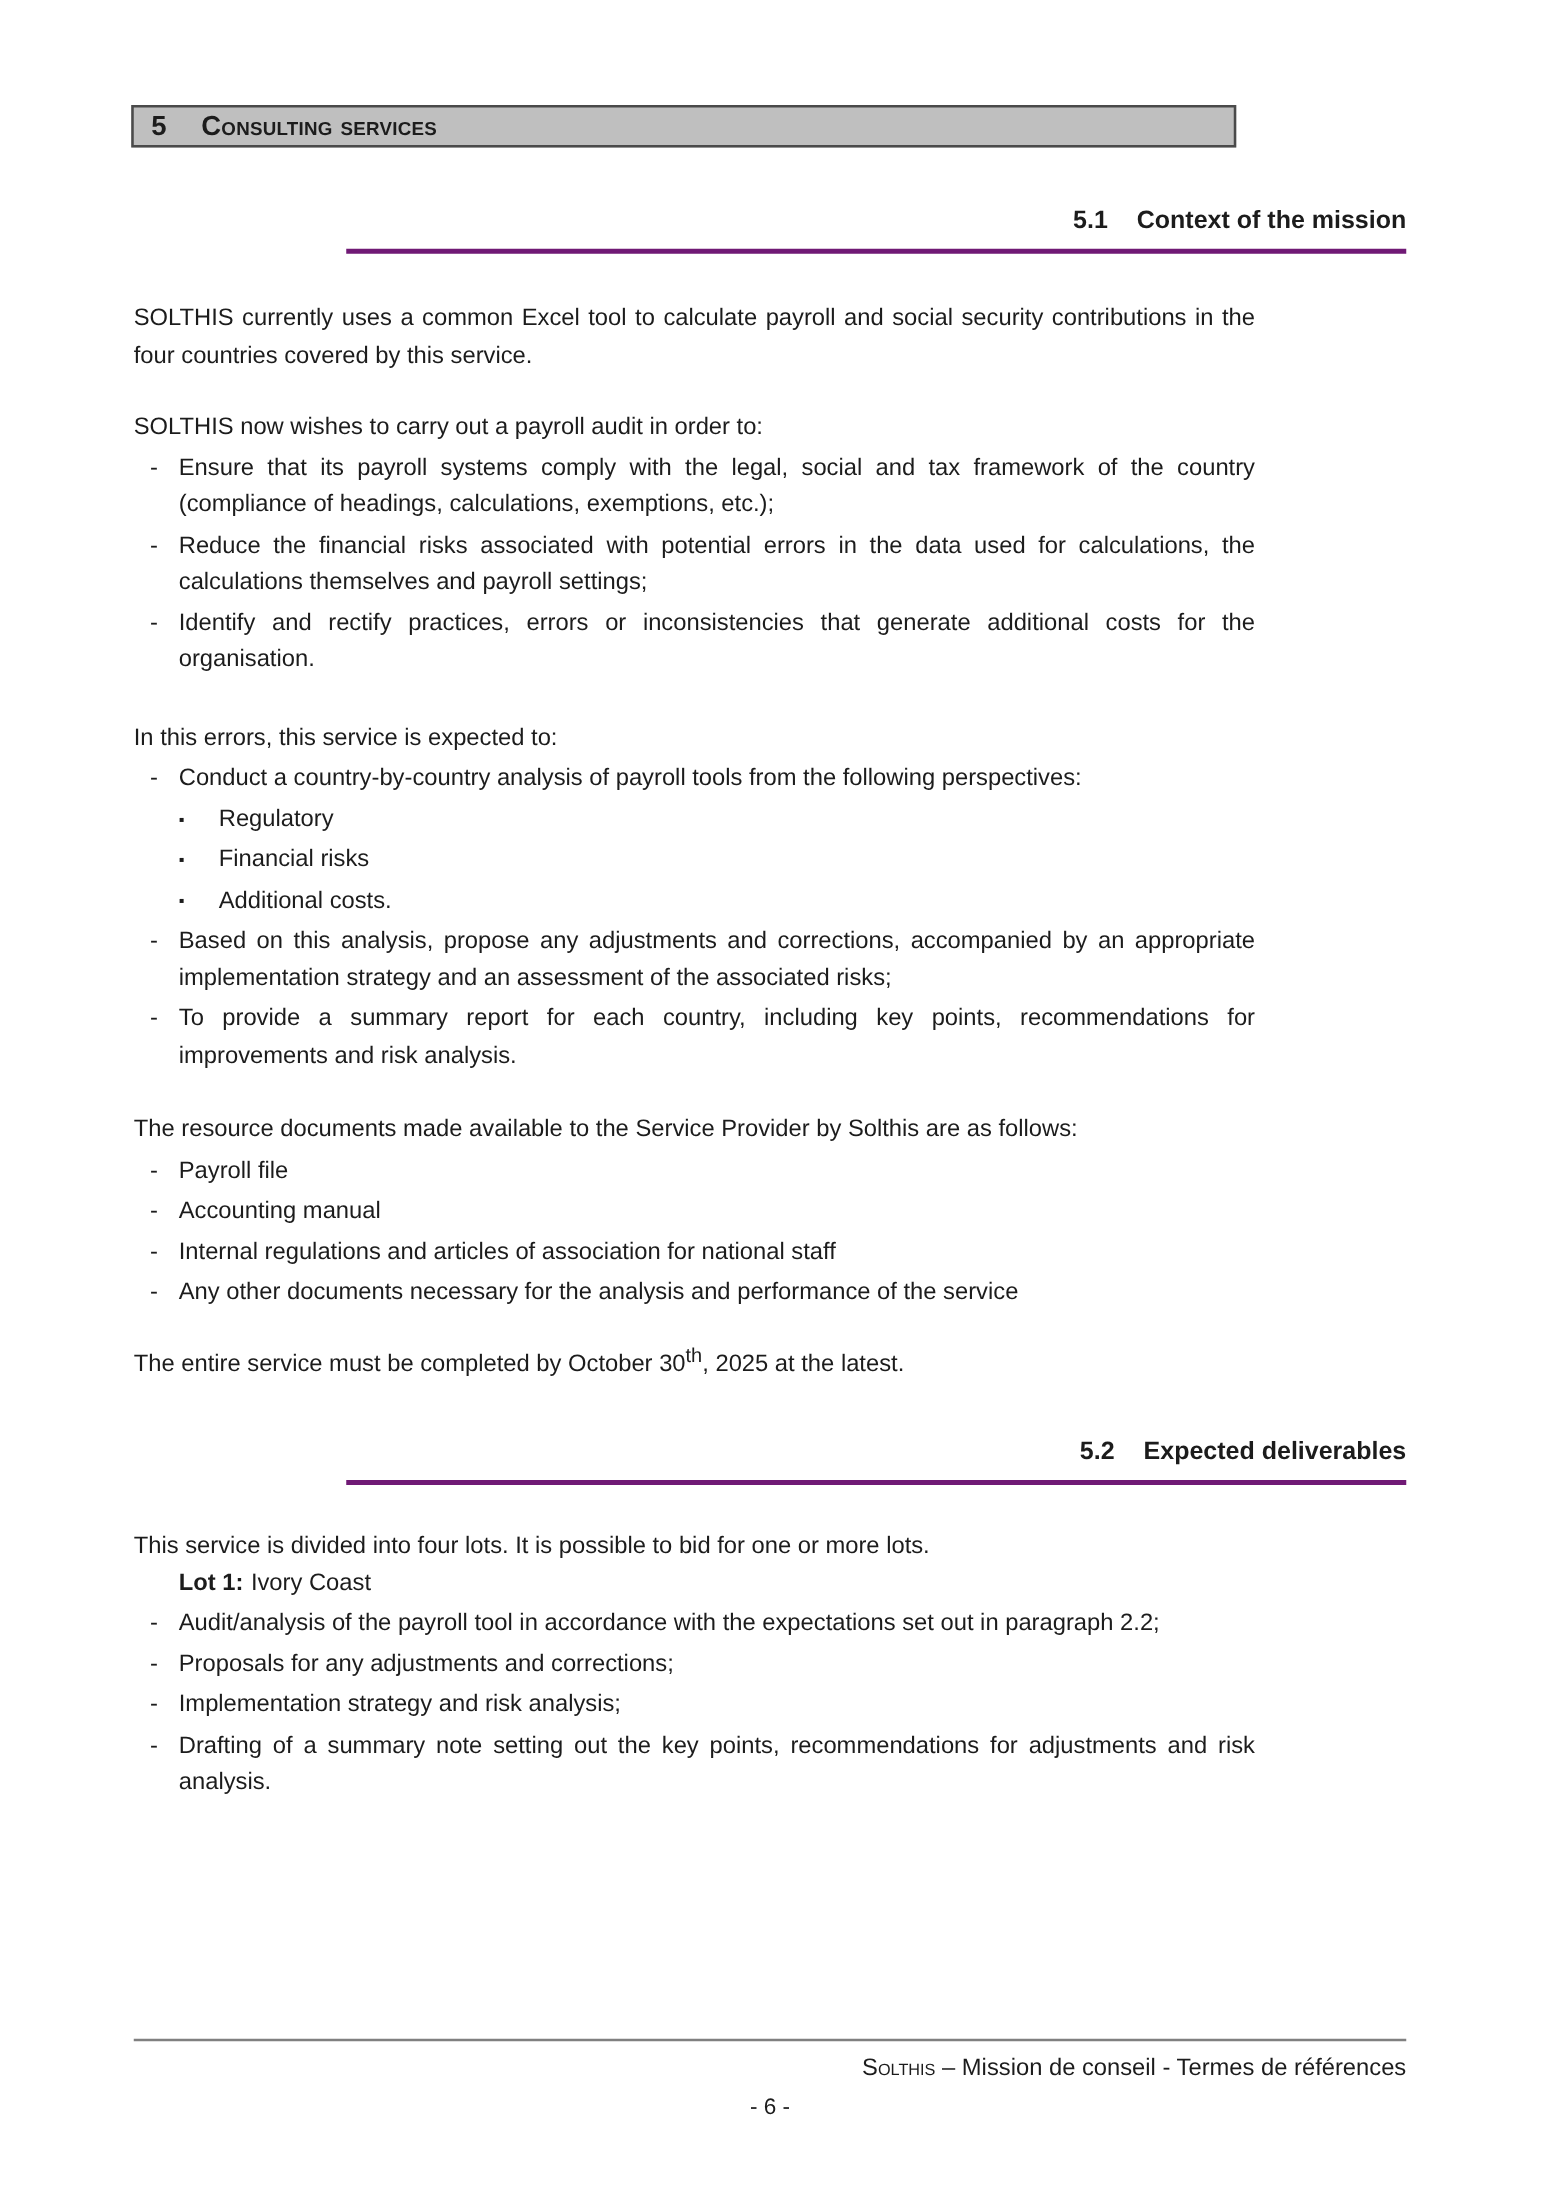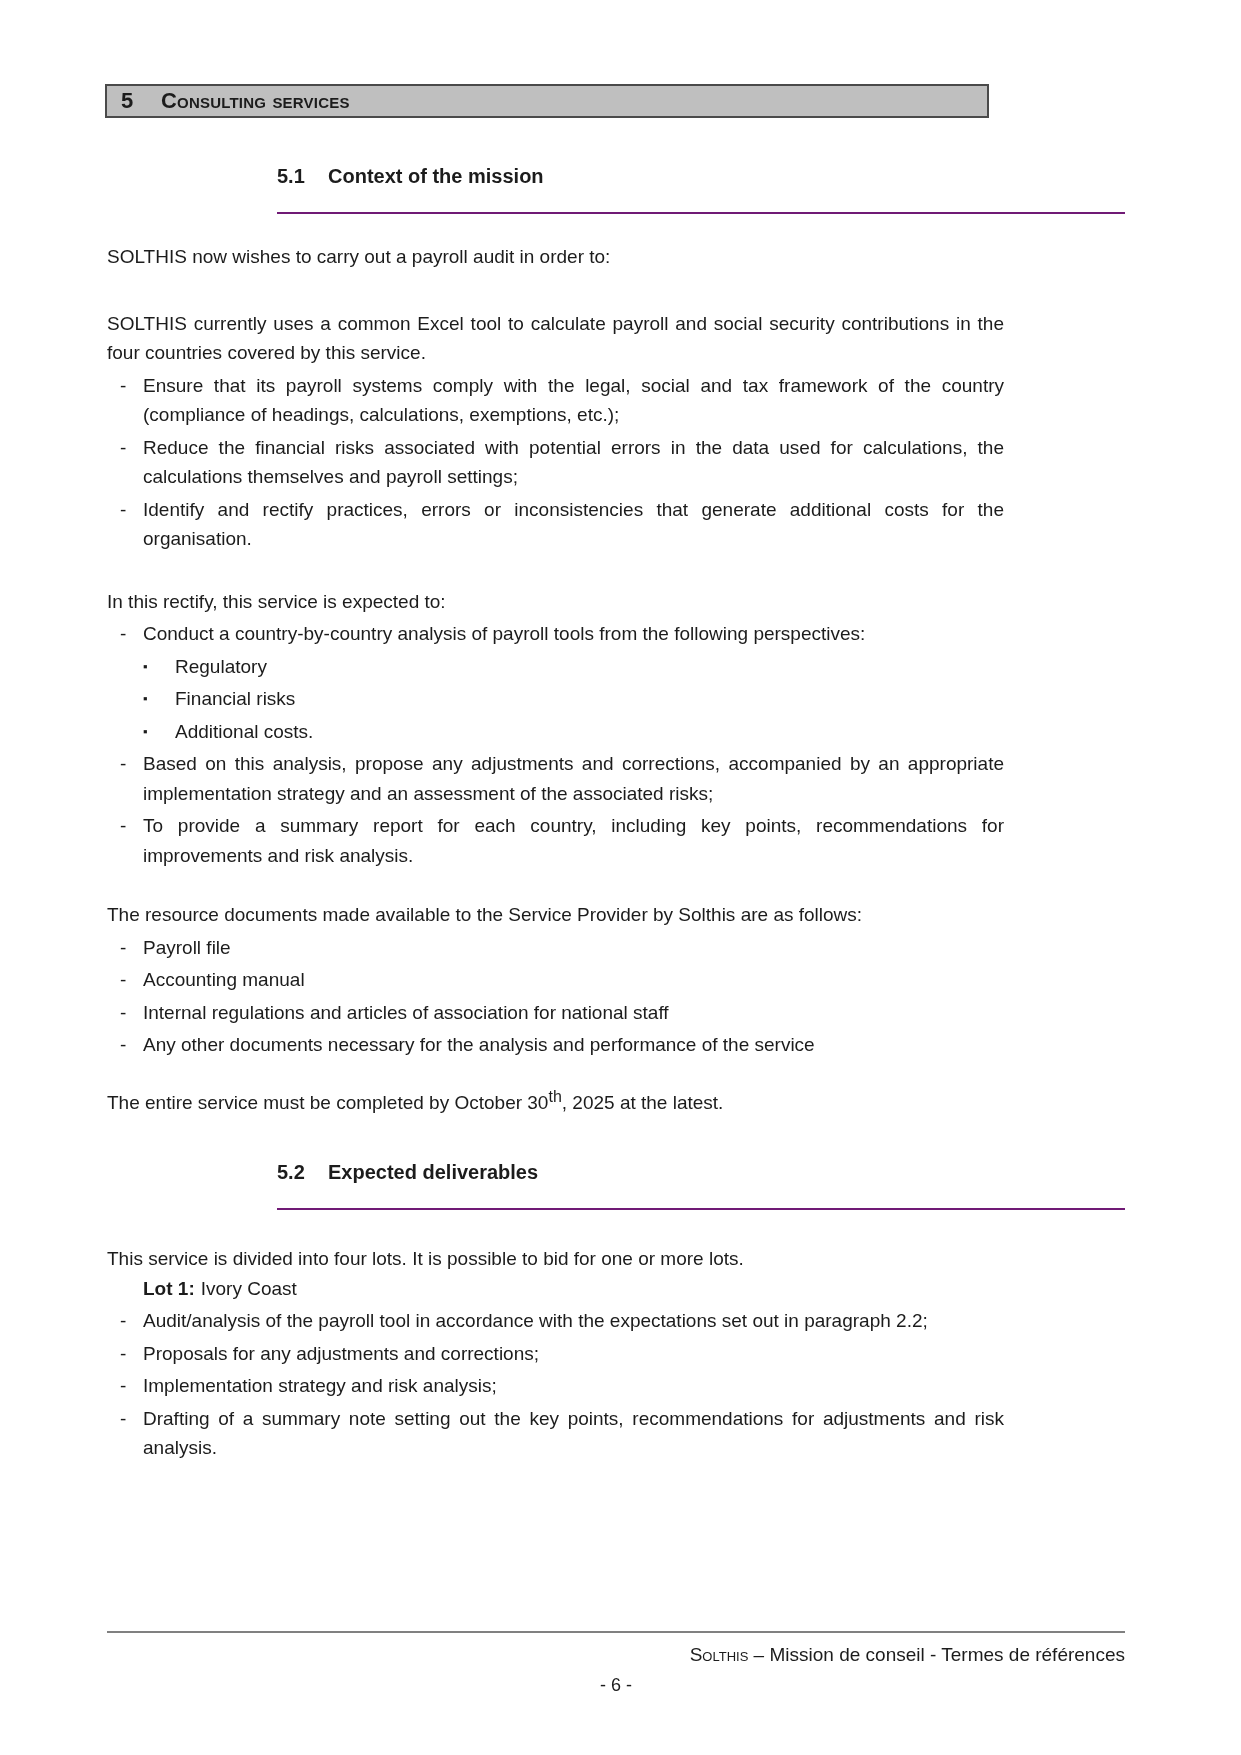--- a/index.html
+++ b/index.html
@@ -26,22 +26,23 @@
     font-weight:bold;font-size:22px;
   }
   .box-head .num{padding-left:14px;width:40px;flex:none;}
   .box-head .title{font-variant:small-caps;letter-spacing:0.2px;}
   
   .sec-head{
     margin-left:170px;
     width:848px;
     display:flex;
     font-weight:bold;font-size:20px;
-    border-bottom:2px solid #701a75;
-    padding-bottom:24px;
+    border-bottom:4px solid #701a75;
+    padding-bottom:11px;
+    justify-content:flex-end;
   }
   .sec-head .num{width:51px;flex:none;}
   .h51{margin-top:47px;}
   .h52{margin-top:44px;}
   
   .body-w{width:897px;}
   .para{
     font-size:19px;line-height:29.5px;
     text-align:justify;
   }
@@ -99,40 +100,40 @@
     <div class="box-head">
       <span class="num">5</span>
       <span class="title">Consulting services</span>
     </div>
 
     <div class="sec-head h51">
       <span class="num">5.1</span>
       <span class="title">Context of the mission</span>
     </div>
 
+    <div class="para body-w p1">SOLTHIS currently uses a common Excel tool to calculate payroll and social security contributions in the four countries covered by this service.</div>
+
     <div class="para body-w p2">SOLTHIS now wishes to carry out a payroll audit in order to:</div>
 
-    <div class="para body-w p1">SOLTHIS currently uses a common Excel tool to calculate payroll and social security contributions in the four countries covered by this service.</div>
-
     <div class="list body-w">
       <div class="li">
         <span class="marker">-</span>
         <div class="li-text">Ensure that its payroll systems comply with the legal, social and tax framework of the country (compliance of headings, calculations, exemptions, etc.);</div>
       </div>
       <div class="li">
         <span class="marker">-</span>
         <div class="li-text">Reduce the financial risks associated with potential errors in the data used for calculations, the calculations themselves and payroll settings;</div>
       </div>
       <div class="li">
         <span class="marker">-</span>
         <div class="li-text">Identify and rectify practices, errors or inconsistencies that generate additional costs for the organisation.</div>
       </div>
     </div>
 
-    <div class="para body-w p3">In this rectify, this service is expected to:</div>
+    <div class="para body-w p3">In this errors, this service is expected to:</div>
 
     <div class="list body-w">
       <div class="li">
         <span class="marker">-</span>
         <div class="li-text">Conduct a country-by-country analysis of payroll tools from the following perspectives:</div>
       </div>
       <div class="li-sub">
         <span class="marker">▪</span>
         <div class="li-text">Regulatory</div>
       </div>

